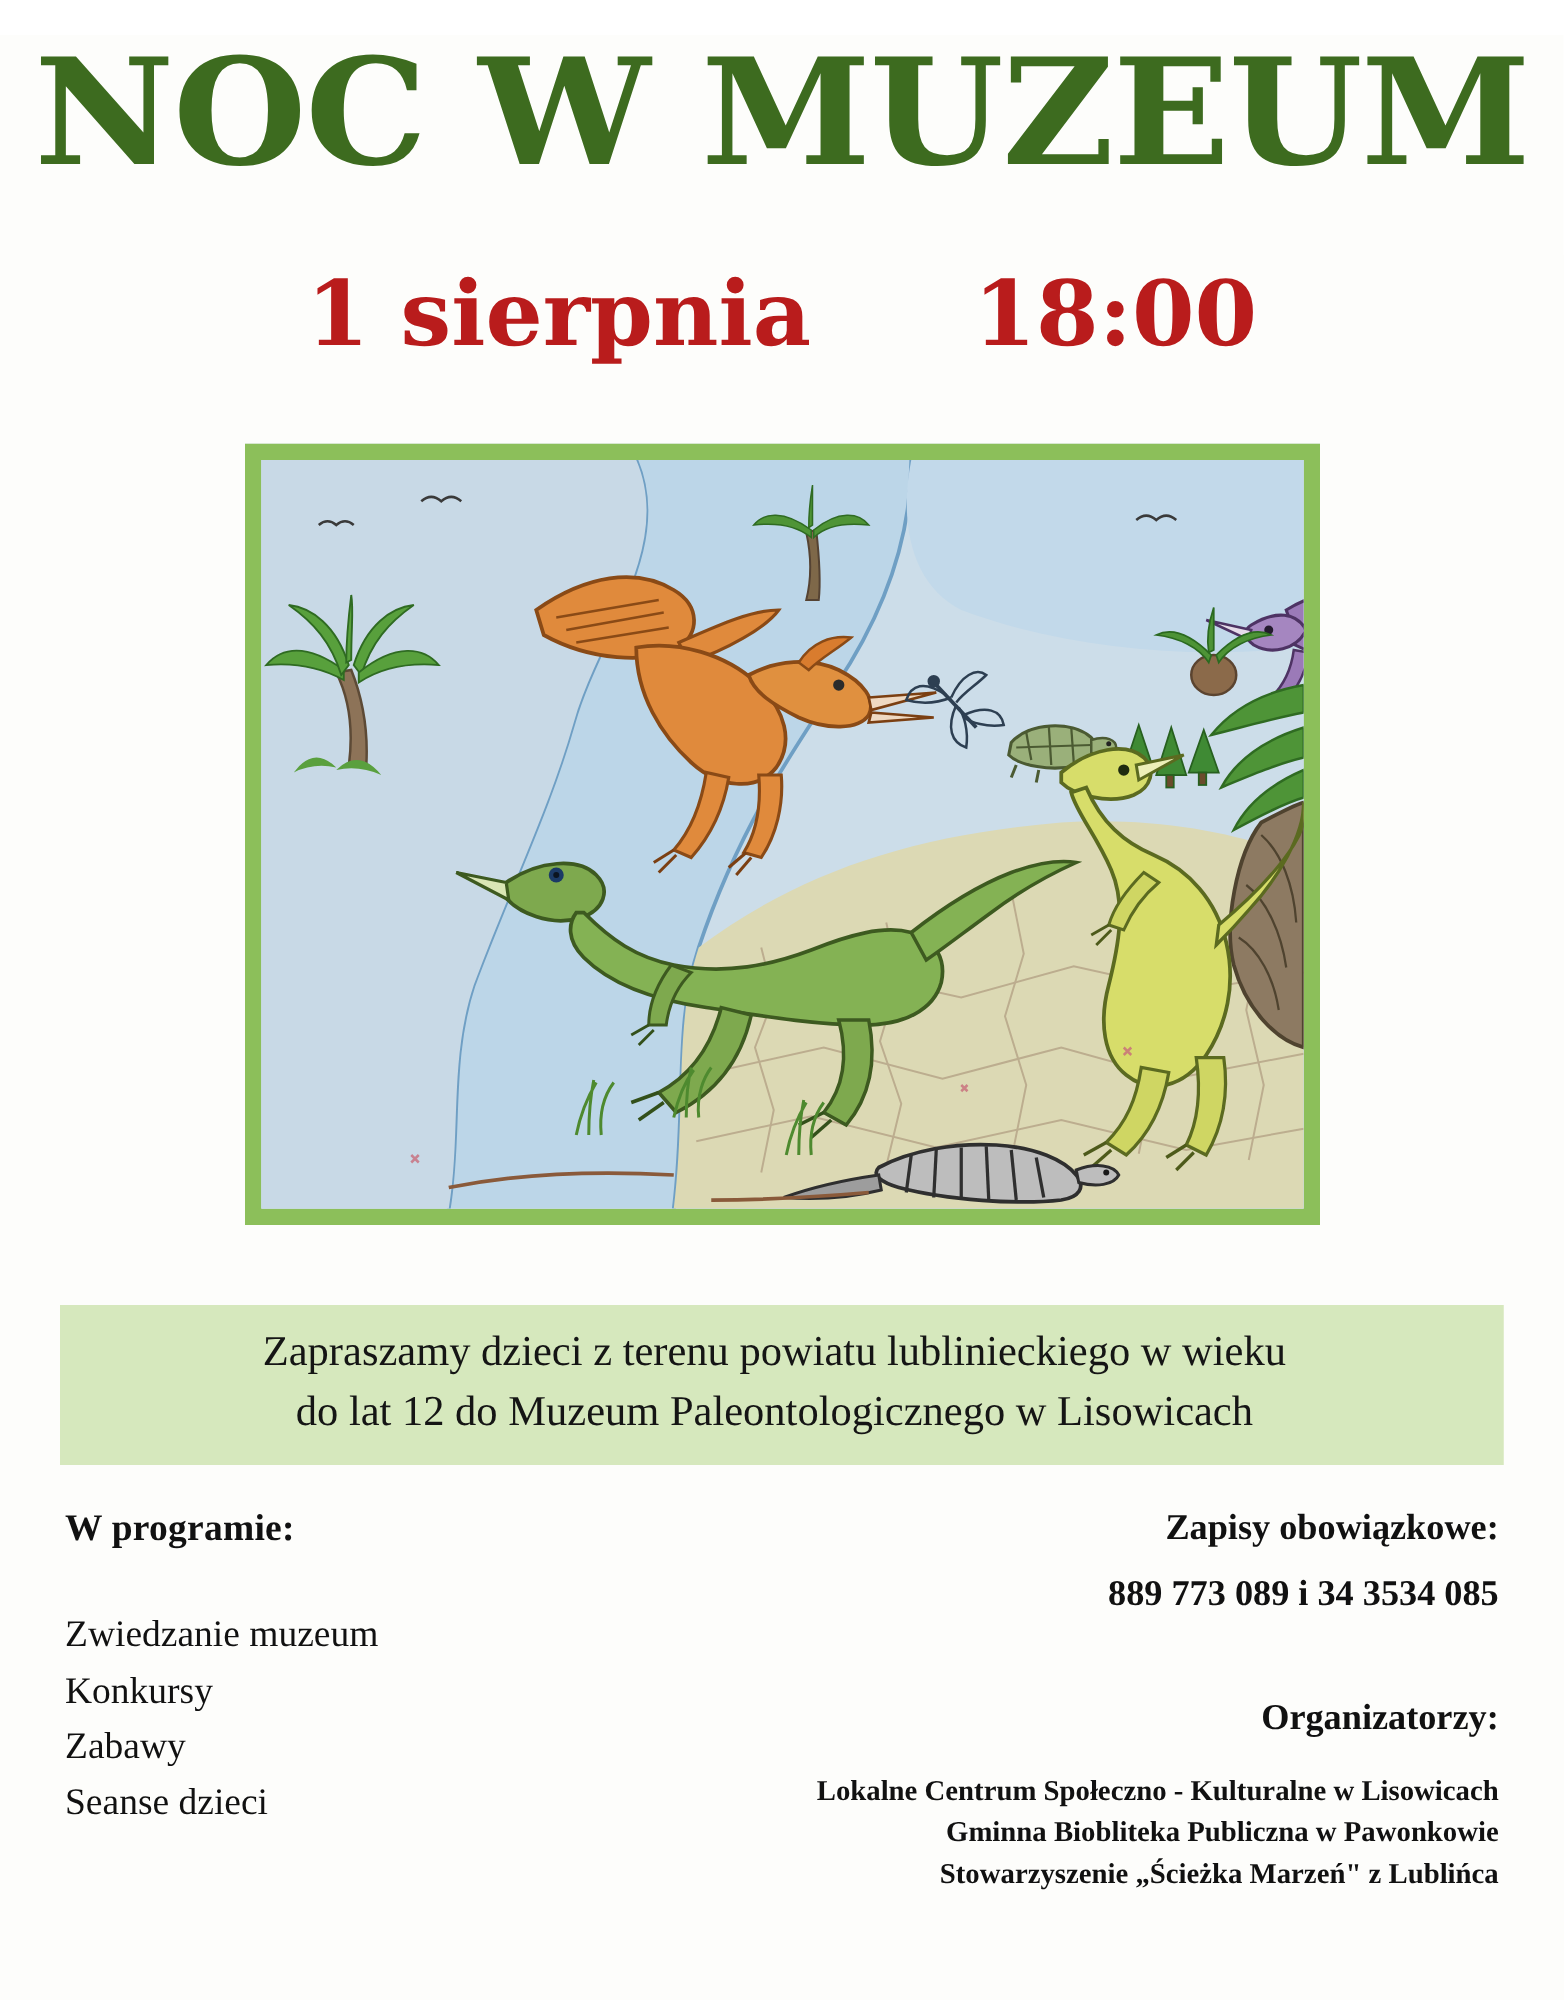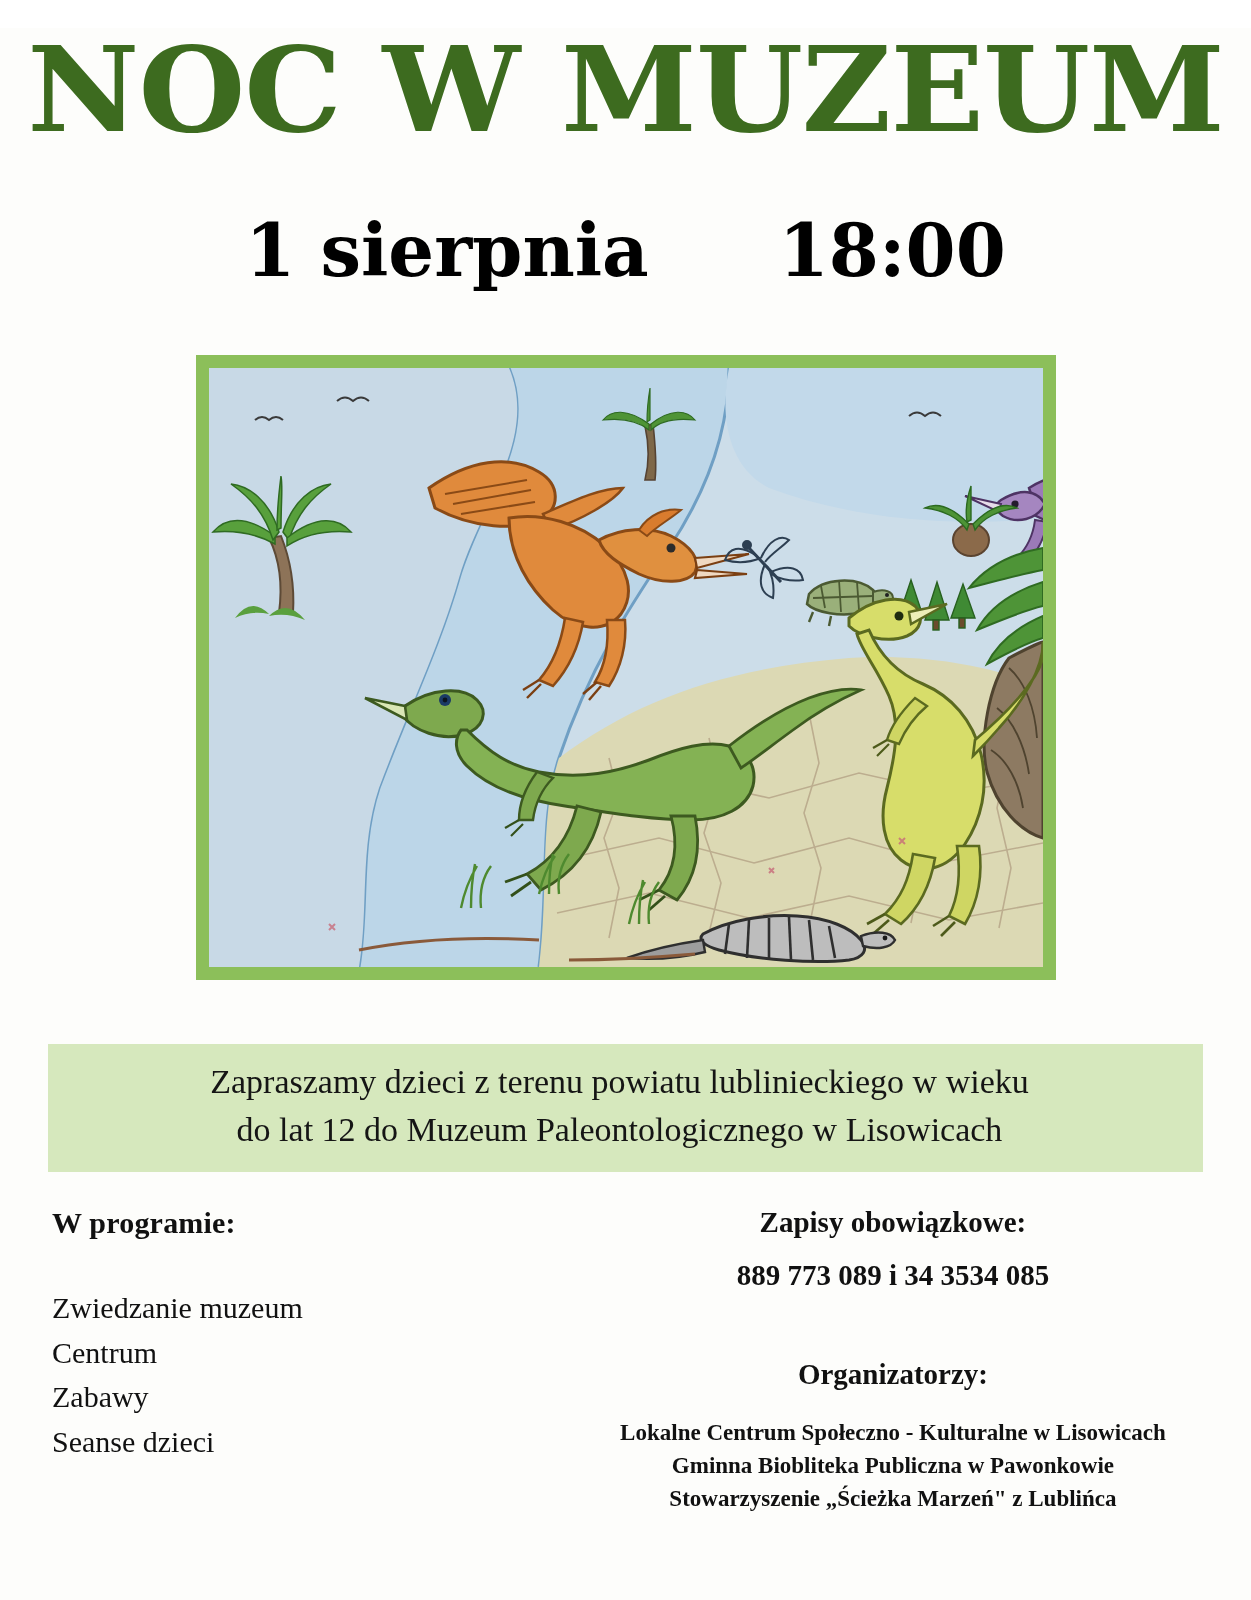--- a/index.html
+++ b/index.html
@@ -37,21 +37,21 @@
   }
 
   .subtitle-row {
     display: flex;
     justify-content: center;
     align-items: baseline;
     gap: 130px;
     margin-top: 56px;
     font-family: "DejaVu Serif", serif;
     font-weight: bold;
-    color: #000000;
+    color: #b91c1c;
     font-size: 72px;
   }
 
   
   .art-frame {
     margin: 62px auto 0 auto;
     width: 860px;
     height: 625px;
     border: 13px solid #8cbf5a;
     box-sizing: border-box;
@@ -72,21 +72,21 @@
     color: #151515;
   }
 
   
   .columns {
     display: flex;
     margin: 34px 52px 0 52px;
     gap: 34px;
   }
   .col-left { width: 45%; }
-  .col-right { width: 55%; text-align: center; }
+  .col-right { width: 55%; text-align: right; }
 
   .heading {
     font-weight: bold;
     font-size: 30px;
     letter-spacing: 0.2px;
   }
   .col-left .heading { margin-bottom: 46px; }
 
   .program-list {
     list-style: none;
@@ -366,21 +366,21 @@
   <div class="invite">
     <div>Zapraszamy dzieci z terenu powiatu lublinieckiego w wieku</div>
     <div>do lat 12 do Muzeum Paleontologicznego w Lisowicach</div>
   </div>
 
   <div class="columns">
     <div class="col-left">
       <div class="heading">W programie:</div>
       <ul class="program-list">
         <li>Zwiedzanie muzeum</li>
-        <li>Centrum</li>
+        <li>Konkursy</li>
         <li>Zabawy</li>
         <li>Seanse dzieci</li>
       </ul>
     </div>
     <div class="col-right">
       <div class="signup-heading">Zapisy obowiązkowe:</div>
       <div class="signup-phones">889 773 089 i 34 3534 085</div>
       <div class="org-heading">Organizatorzy:</div>
       <ul class="org-list">
         <li>Lokalne Centrum Społeczno - Kulturalne w Lisowicach</li>

